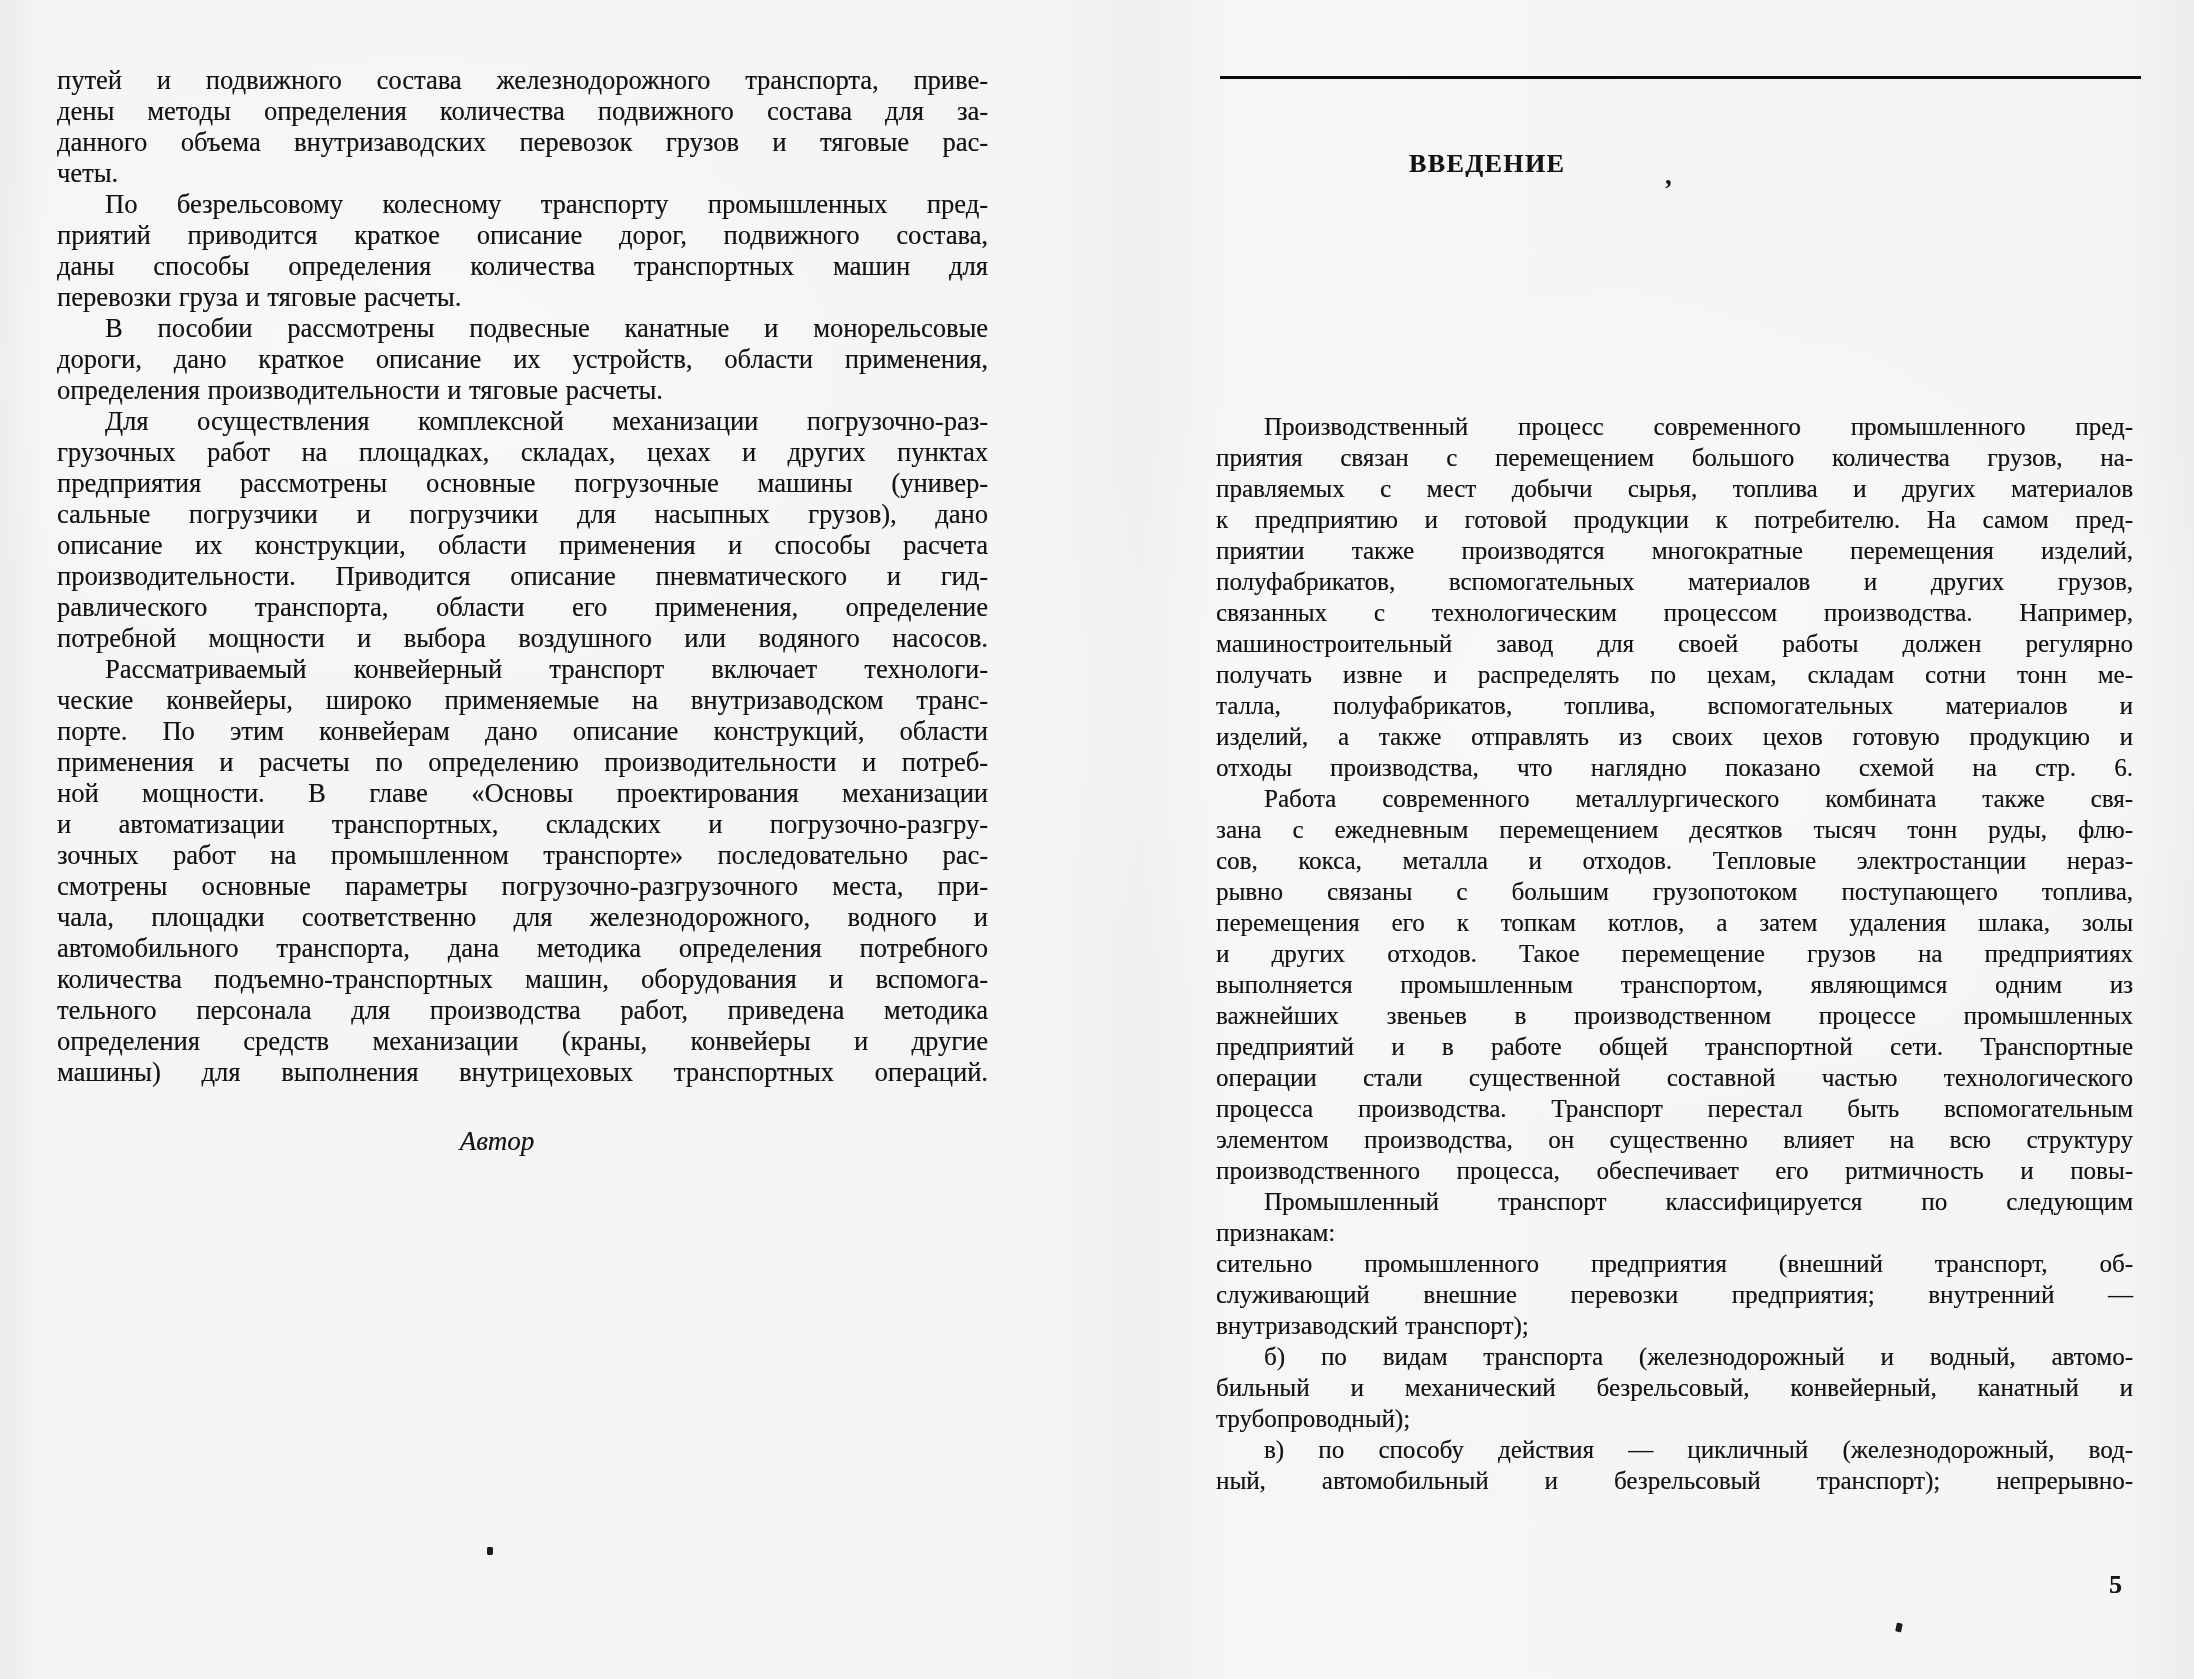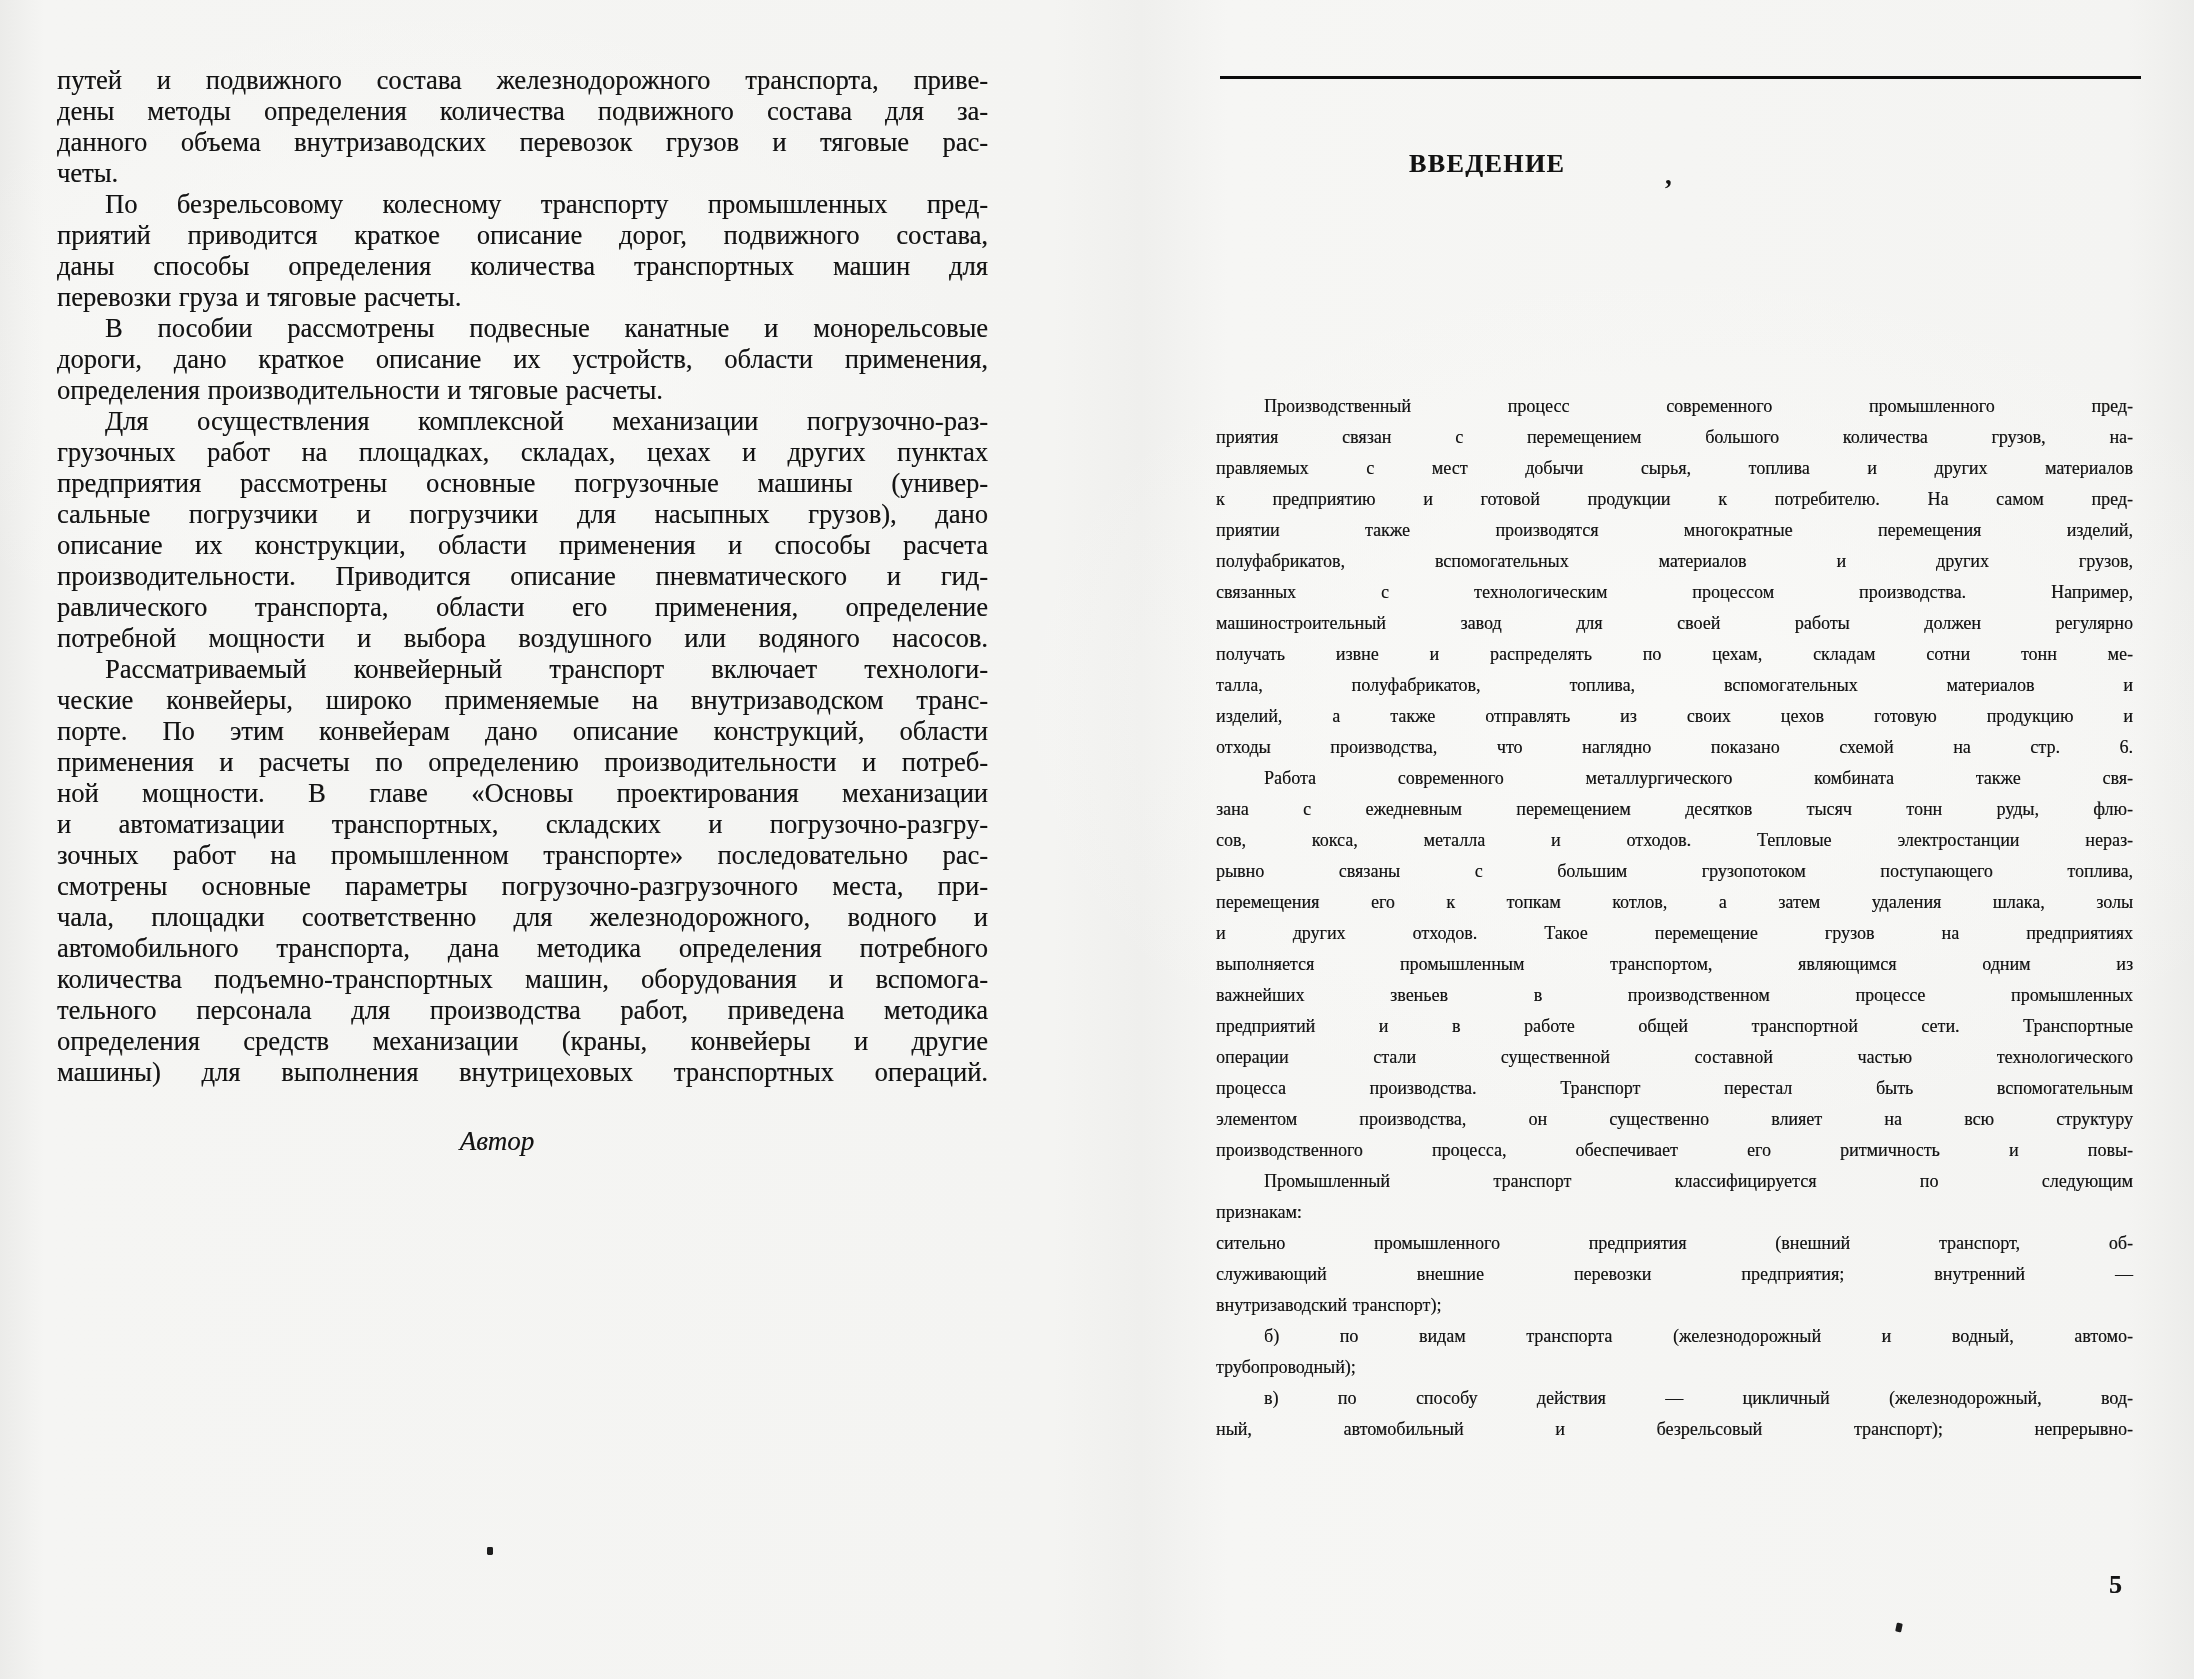--- a/index.html
+++ b/index.html
@@ -7,21 +7,21 @@
     width:2194px;height:1680px;position:relative;overflow:hidden;
     font-family:"Liberation Serif","DejaVu Serif",serif;
     color:#131313;
     background:
       radial-gradient(883px 612px at 20% 22%, #f9f9f7 0%, rgba(249,249,247,0) 60%),
       radial-gradient(1019px 680px at 76% 42%, #f9f9f7 0%, rgba(249,249,247,0) 65%),
       linear-gradient(90deg,#ebebe9 0%,#f5f5f3 2%,#f4f4f2 48%,#efefed 52%,#f6f6f4 56%,#f4f4f2 97%,#ececea 100%);
   }
   .col{position:absolute;}
   #left-col{left:57px;top:65px;width:931px;font-size:26.5px;line-height:31px;}
-  #right-col{left:1216px;top:391px;width:917px;font-size:18px;line-height:31px;}
+  #right-col{left:1216px;top:411px;width:917px;font-size:25px;line-height:31px;}
   .line{
     text-align:justify;
     text-align-last:justify;
     text-justify:inter-word;
     word-spacing:1px;
     text-shadow:0.3px 0.1px 0 rgba(12,12,12,0.5);
   }
   .line.end{text-align-last:left;}
   .line.first{text-indent:48px;}
   #author{
@@ -117,20 +117,21 @@
       <div class="line">операции стали существенной составной частью технологического</div>
       <div class="line">процесса производства. Транспорт перестал быть вспомогательным</div>
       <div class="line">элементом производства, он существенно влияет на всю структуру</div>
       <div class="line">производственного процесса, обеспечивает его ритмичность и повы-</div>
       <div class="line first">Промышленный транспорт классифицируется по следующим</div>
       <div class="line end">признакам:</div>
       <div class="line">сительно промышленного предприятия (внешний транспорт, об-</div>
       <div class="line">служивающий внешние перевозки предприятия; внутренний —</div>
       <div class="line end">внутризаводский транспорт);</div>
       <div class="line first">б) по видам транспорта (железнодорожный и водный, автомо-</div>
+      <div class="line">бильный и механический безрельсовый, конвейерный, канатный и</div>
       <div class="line end">трубопроводный);</div>
       <div class="line first">в) по способу действия — цикличный (железнодорожный, вод-</div>
       <div class="line">ный, автомобильный и безрельсовый транспорт); непрерывно-</div>
     </div>
 </div>
 <div id="page-number">5</div>
 <div class="speck" id="speck-right"></div>
 
 
 </body></html>

